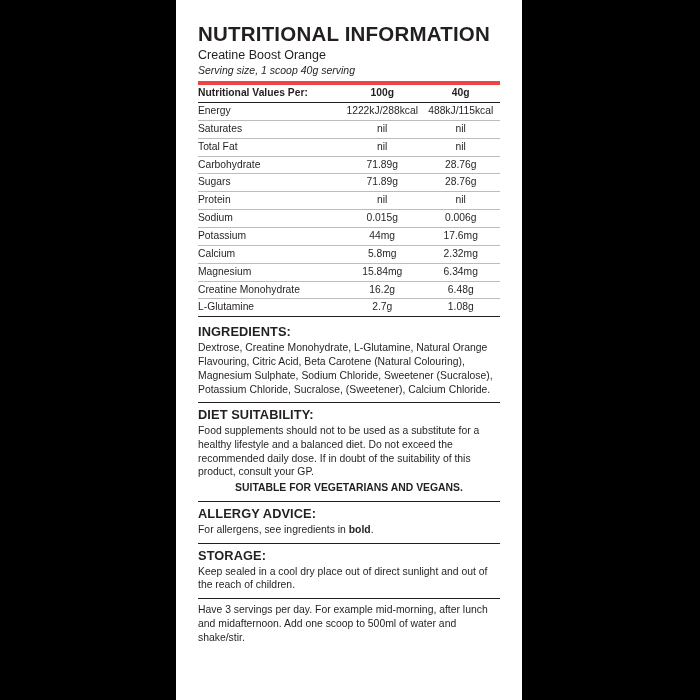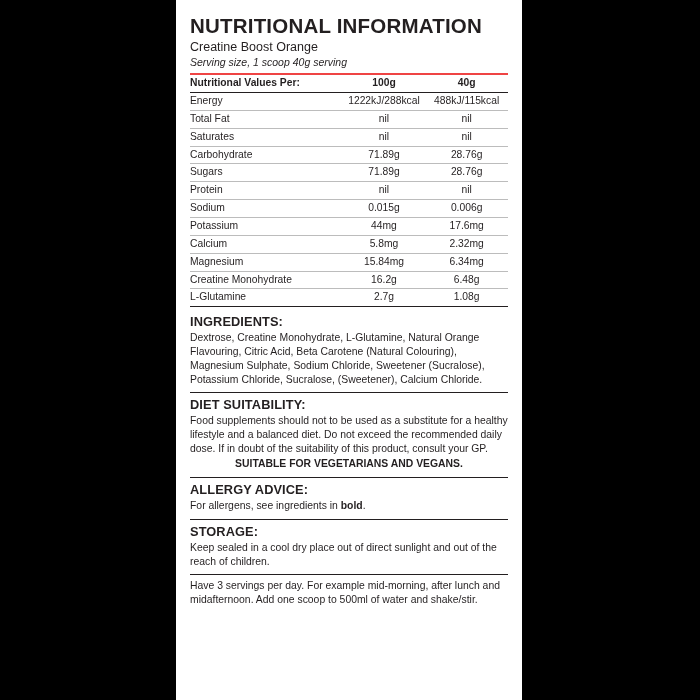--- a/index.html
+++ b/index.html
@@ -38,21 +38,21 @@
     height: 700px;
     background: #000000;
   }
   .content {
     position: absolute;
     left: 176px;
     top: 0;
     width: 346px;
     height: 700px;
     background: #ffffff;
-    padding: 4px;
+    padding: 12px;
     box-sizing: border-box;
   }
   .inner {
     padding: 8px 10px 0 10px;
   }
   .title {
     font-size: 20.5px;
     font-weight: bold;
     letter-spacing: 0.2px;
     line-height: 1.1;
@@ -73,21 +73,21 @@
     width: 100%;
     border-collapse: collapse;
     font-size: 10.3px;
   }
   table.nutri th, table.nutri td {
     padding: 2px 0 2px 0;
     line-height: 1.25;
   }
   table.nutri thead th {
     font-weight: bold;
-    border-top: 2px solid #ef4444;
+    border-top: 4px solid #ef4444;
     border-bottom: 1px solid #231f20;
   }
   table.nutri thead th.lbl {
     text-align: left;
     width: 48%;
   }
   table.nutri thead th.c {
     width: 26%;
   }
   table.nutri tbody td {
@@ -153,26 +153,26 @@
             <th class="c">40g</th>
           </tr>
         </thead>
         <tbody>
           <tr>
             <td class="lbl">Energy</td>
             <td class="c">1222kJ/288kcal</td>
             <td class="c">488kJ/115kcal</td>
           </tr>
           <tr>
+            <td class="lbl">Saturates</td>
+            <td class="c">nil</td>
+            <td class="c">nil</td>
+          </tr>
+          <tr>
             <td class="lbl">Total Fat</td>
-            <td class="c">nil</td>
-            <td class="c">nil</td>
-          </tr>
-          <tr>
-            <td class="lbl">Saturates</td>
             <td class="c">nil</td>
             <td class="c">nil</td>
           </tr>
           <tr>
             <td class="lbl">Carbohydrate</td>
             <td class="c">71.89g</td>
             <td class="c">28.76g</td>
           </tr>
           <tr>
             <td class="lbl">Sugars</td>

